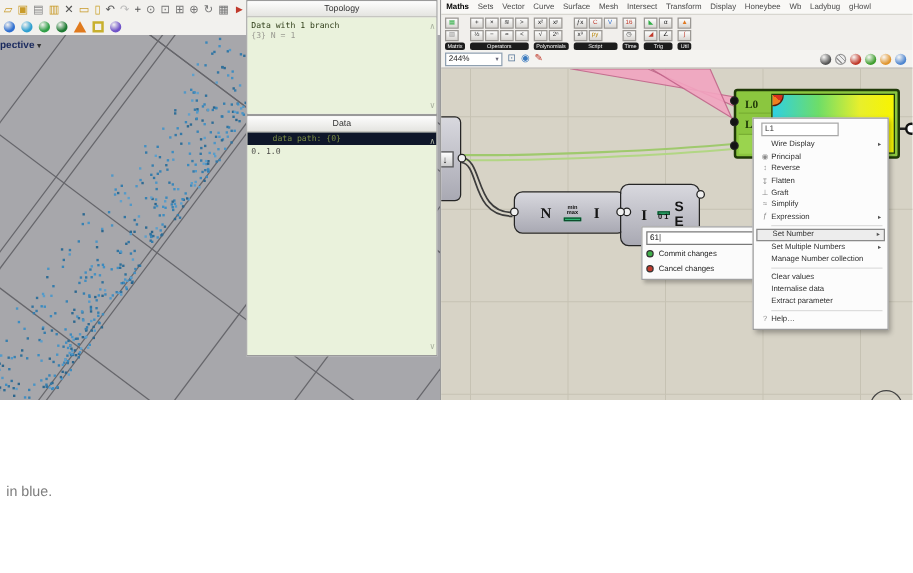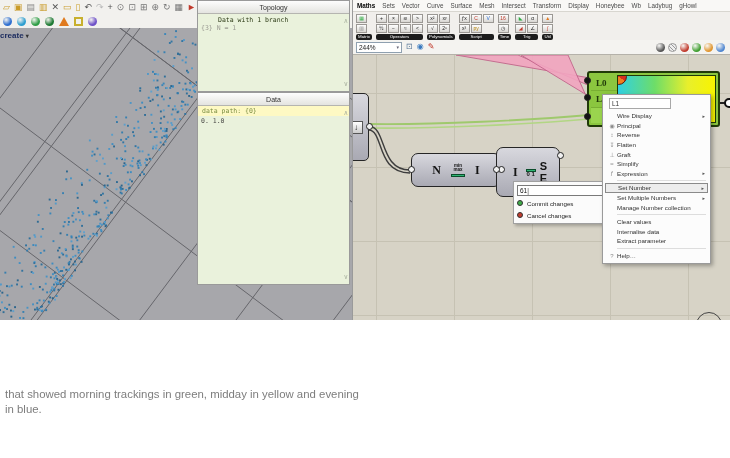--- a/index.html
+++ b/index.html
@@ -19,23 +19,23 @@
   .vp-label .ar { color:#333; font-size:6px; }
   .vp-svg { position:absolute; left:0; top:0; }
 
   
   .panelcol { position:absolute; left:197px; top:0; width:153px; z-index:6; }
   .gpanel { background:#fff; border:1px solid #9a9a9a; }
   .gpanel .hd { height:13px; background:linear-gradient(#fdfdfd,#e4e4e0); border-bottom:1px solid #b5b5b0; font-size:7px; color:#333; text-align:center; line-height:13px; }
   .gpanel .bd { position:relative; background:#eaf2dc; font-family:"DejaVu Sans Mono",monospace; font-size:6.5px; color:#3c4a22; }
   .topology .bd { height:77px; }
   .datap .bd { height:178px; }
-  .pline1 { padding:2px 3px 0 20px; color:#2f3d18; }
+  .pline1 { padding:2px 3px 0 3px; color:#2f3d18; }
   .pline2 { padding:0 3px; color:#9a9a92; }
-  .drow-hi { background:#fef9c3; color:#7d8f45; padding:1px 4px; }
+  .drow-hi { background:#0f172a; color:#7d8f45; padding:1px 20px; }
   .drow { padding:1px 3px; color:#4a4a46; }
   .scr { position:absolute; right:1px; font-size:7px; color:#aab2a0; line-height:7px; }
 
   
   .gh { position:absolute; left:352px; top:0; width:378px; height:320px; background:#f4f3f0; border-left:1px solid #9a9a9a; }
   .gh-menubar { position:absolute; left:0; top:0; width:378px; height:12px; background:#f9f8f6; border-bottom:1px solid #d8d6d0; display:flex; align-items:center; gap:7px; padding-left:4px; }
   .gh-tab { font-size:6.3px; color:#4a4a4a; }
   .gh-tab.active { font-weight:bold; color:#000; }
   .gh-toolbar { position:absolute; left:0; top:12px; width:378px; height:28px; background:#f1efec; display:flex; gap:4px; padding:2px 0 0 3px; }
   .gh-group { display:flex; flex-direction:column; }
@@ -652,21 +652,21 @@
           <rect x="229.3" y="6.0" width="1.9" height="1.9" fill="hsl(204,52%,58%)"></rect>
           <rect x="128.8" y="158.7" width="1.9" height="1.9" fill="hsl(204,52%,38%)"></rect>
           <rect x="32.1" y="275.4" width="1.9" height="1.9" fill="hsl(204,52%,52%)"></rect>
           <rect x="149.4" y="72.1" width="1.9" height="1.9" fill="hsl(204,52%,37%)"></rect>
           <rect x="100.1" y="166.1" width="1.9" height="1.9" fill="hsl(204,52%,38%)"></rect>
           <rect x="34.9" y="216.4" width="1.9" height="1.9" fill="hsl(204,52%,51%)"></rect>
           <rect x="122.3" y="113.4" width="1.9" height="1.9" fill="hsl(204,52%,42%)"></rect>
           <rect x="165.6" y="102.0" width="1.9" height="1.9" fill="hsl(204,52%,36%)"></rect>
           <rect x="53.9" y="243.8" width="1.9" height="1.9" fill="hsl(204,52%,39%)"></rect>
         </svg>
-      <div class="vp-label"><span>create</span> <span class="ar">▾</span></div>
+      <div class="vp-label"><span>pective</span> <span class="ar">▾</span></div>
     </div>
   </div>
 
   <div class="gh">
     <div class="gh-menubar" id="gh-menubar">
         <span class="gh-tab active">Maths</span>
         <span class="gh-tab">Sets</span>
         <span class="gh-tab">Vector</span>
         <span class="gh-tab">Curve</span>
         <span class="gh-tab">Surface</span>
@@ -961,16 +961,15 @@
       <div class="bd">
         <div class="drow-hi">data path: {0}</div>
         <div class="drow">0.   1.0</div>
         <div class="scr" style="top:4px;">∧</div>
         <div class="scr" style="bottom:3px;">∨</div>
       </div>
     </div>
   </div>
 
   <div class="caption" id="caption">
-      <div>that showed morning trackings in green, midday in yellow and evening</div>
       <div>in blue.</div>
     </div>
 </div>
 
 </body></html>

